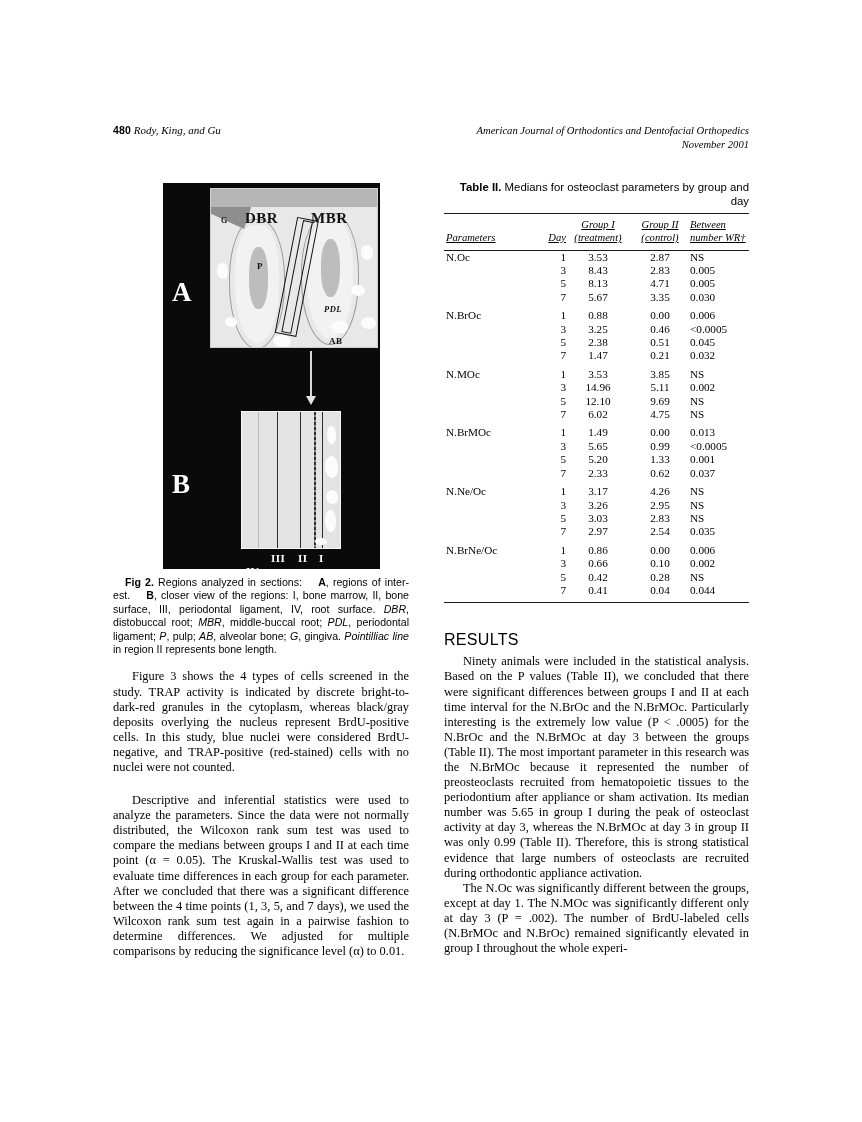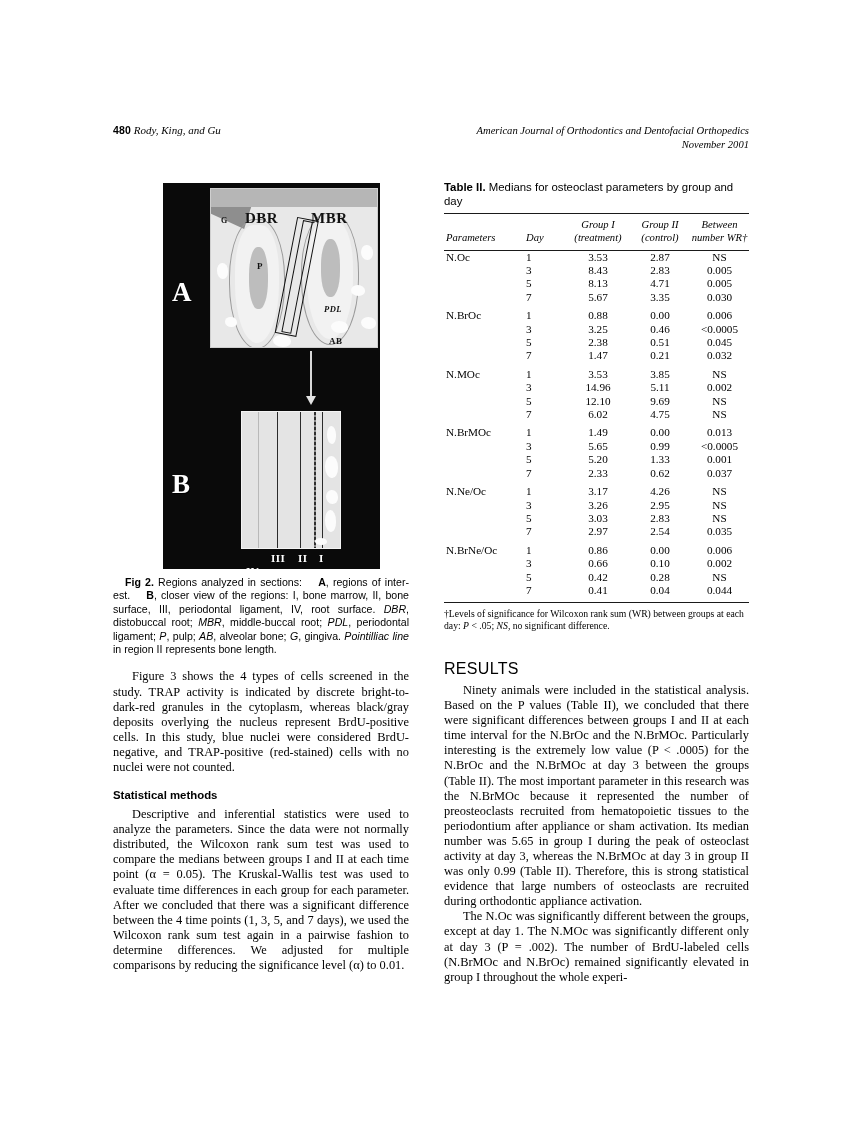--- a/index.html
+++ b/index.html
@@ -241,54 +241,56 @@
     margin: 0;
     line-height: 14px;
   }
 
   
   .table-title {
     font-size: 11.4px;
     line-height: 14.2px;
     font-family: "Liberation Sans", sans-serif;
     margin-bottom: 5px;
+    text-align: right;
   }
   .table-title .tnum {
     font-weight: bold;
   }
   .table-title .ttext {
     font-weight: normal;
   }
   table.tbl {
     width: 305px;
     border-collapse: collapse;
     font-size: 11px;
   }
   table.tbl thead th {
     font-style: italic;
     font-weight: normal;
     font-size: 10.6px;
     line-height: 12.6px;
     padding: 5px 0 5px 0;
     vertical-align: bottom;
+    text-decoration: underline;
   }
   .rule-top { border-top: 1.6px solid #1a1a1a; }
   .rule-mid { border-bottom: 1.1px solid #1a1a1a; }
   .rule-bot { border-bottom: 1.6px solid #1a1a1a; }
   table.tbl tbody td {
     font-size: 11.2px;
     line-height: 13.4px;
     padding: 0;
     height: 13.4px;
   }
   .c-param { width: 82px; text-align: left; padding-left: 2px !important; }
-  .c-day   { width: 40px; text-align: left; }
+  .c-day   { width: 40px; text-align: right; }
   .c-g1    { width: 64px; text-align: center; }
   .c-g2    { width: 60px; text-align: center; }
-  .c-wr    { width: 59px; text-align: center; }
+  .c-wr    { width: 59px; text-align: left; }
   tr.group-first td { padding-top: 5px !important; height: 18px; }
   tbody tr:last-child td { padding-bottom: 5px !important; }
 
   .tbl-foot {
     font-size: 9.7px;
     line-height: 11.8px;
     margin-top: 5px;
     text-align: left;
   }
   .tbl-foot i { font-style: italic; }
@@ -379,21 +381,20 @@
     <div class="caption">
       <b>Fig 2.</b><span> Regions analyzed in sections: </span><b>A</b>, regions of inter-est. <b>B</b>, closer view of the regions: I, bone marrow, II, bone surface, III, periodontal ligament, IV, root surface. <i>DBR</i>, distobuccal root; <i>MBR</i>, middle-buccal root; <i>PDL</i>, periodontal ligament; <i>P</i>, pulp; <i>AB</i>, alveolar bone; <i>G</i>, gingiva. <i>Pointilliac line</i> in region II represents bone length.
     </div>
 
     <div class="para-gap"></div>
 
     <p class="body-p">Figure 3 shows the 4 types of cells screened in the study. TRAP activity is indicated by discrete bright-to-dark-red granules in the cytoplasm, whereas black/gray deposits overlying the nucleus represent BrdU-positive cells. In this study, blue nuclei were considered BrdU-negative, and TRAP-positive (red-stained) cells with no nuclei were not counted.</p>
 
     <div class="para-gap"></div>
 
-    <div class="subhead">Statistical methods</div>
 
     <div style="height:5px"></div>
 
     <p class="body-p">Descriptive and inferential statistics were used to analyze the parameters. Since the data were not normally distributed, the Wilcoxon rank sum test was used to compare the medians between groups I and II at each time point (α = 0.05). The Kruskal-Wallis test was used to evaluate time differences in each group for each parameter. After we concluded that there was a significant difference between the 4 time points (1, 3, 5, and 7 days), we used the Wilcoxon rank sum test again in a pairwise fashion to determine differences. We adjusted for multiple comparisons by reducing the significance level (α) to 0.01.</p>
   </div>
 
   <div class="col-right">
 
     <div class="table-title">
       <span class="tnum">Table II.</span><span class="ttext"> Medians for osteoclast parameters by group and day</span>
@@ -587,23 +588,20 @@
           <tr class="rule-bot">
             <td class="c-param"></td>
             <td class="c-day">7</td>
             <td class="c-g1">0.41</td>
             <td class="c-g2">0.04</td>
             <td class="c-wr">0.044</td>
           </tr>
         </tbody>
     </table>
 
-    <div class="tbl-foot">
-      †Levels of significance for Wilcoxon rank sum (WR) between groups at each day: <i>P</i> &lt; .05; <i>NS</i>, no significant difference.
-    </div>
 
     <div style="height:30px"></div>
 
     <div class="sechead">RESULTS</div>
 
     <div style="height:7px"></div>
 
     <p class="body-p">
       <span>Ninety animals were included in the statistical analysis. Based on the P values (Table II), we concluded that there were significant differences between groups I and II at each time interval for the N.BrOc and the N.BrMOc. Particularly interesting is the extremely low value (P &lt; .0005) for the N.BrOc and the N.BrMOc at day 3 between the groups (Table II). The most important parameter in this research was the N.BrMOc because it represented the number of preosteoclasts recruited from hematopoietic tissues to the periodontium after appliance or sham activation. Its median number was 5.65 in group I during the peak of osteoclast activity at day 3, whereas the N.BrMOc at day 3 in group II was only 0.99 (Table II). Therefore, this is strong statistical evidence that large numbers of osteoclasts are recruited during orthodontic appliance activation.</span>
     </p>

